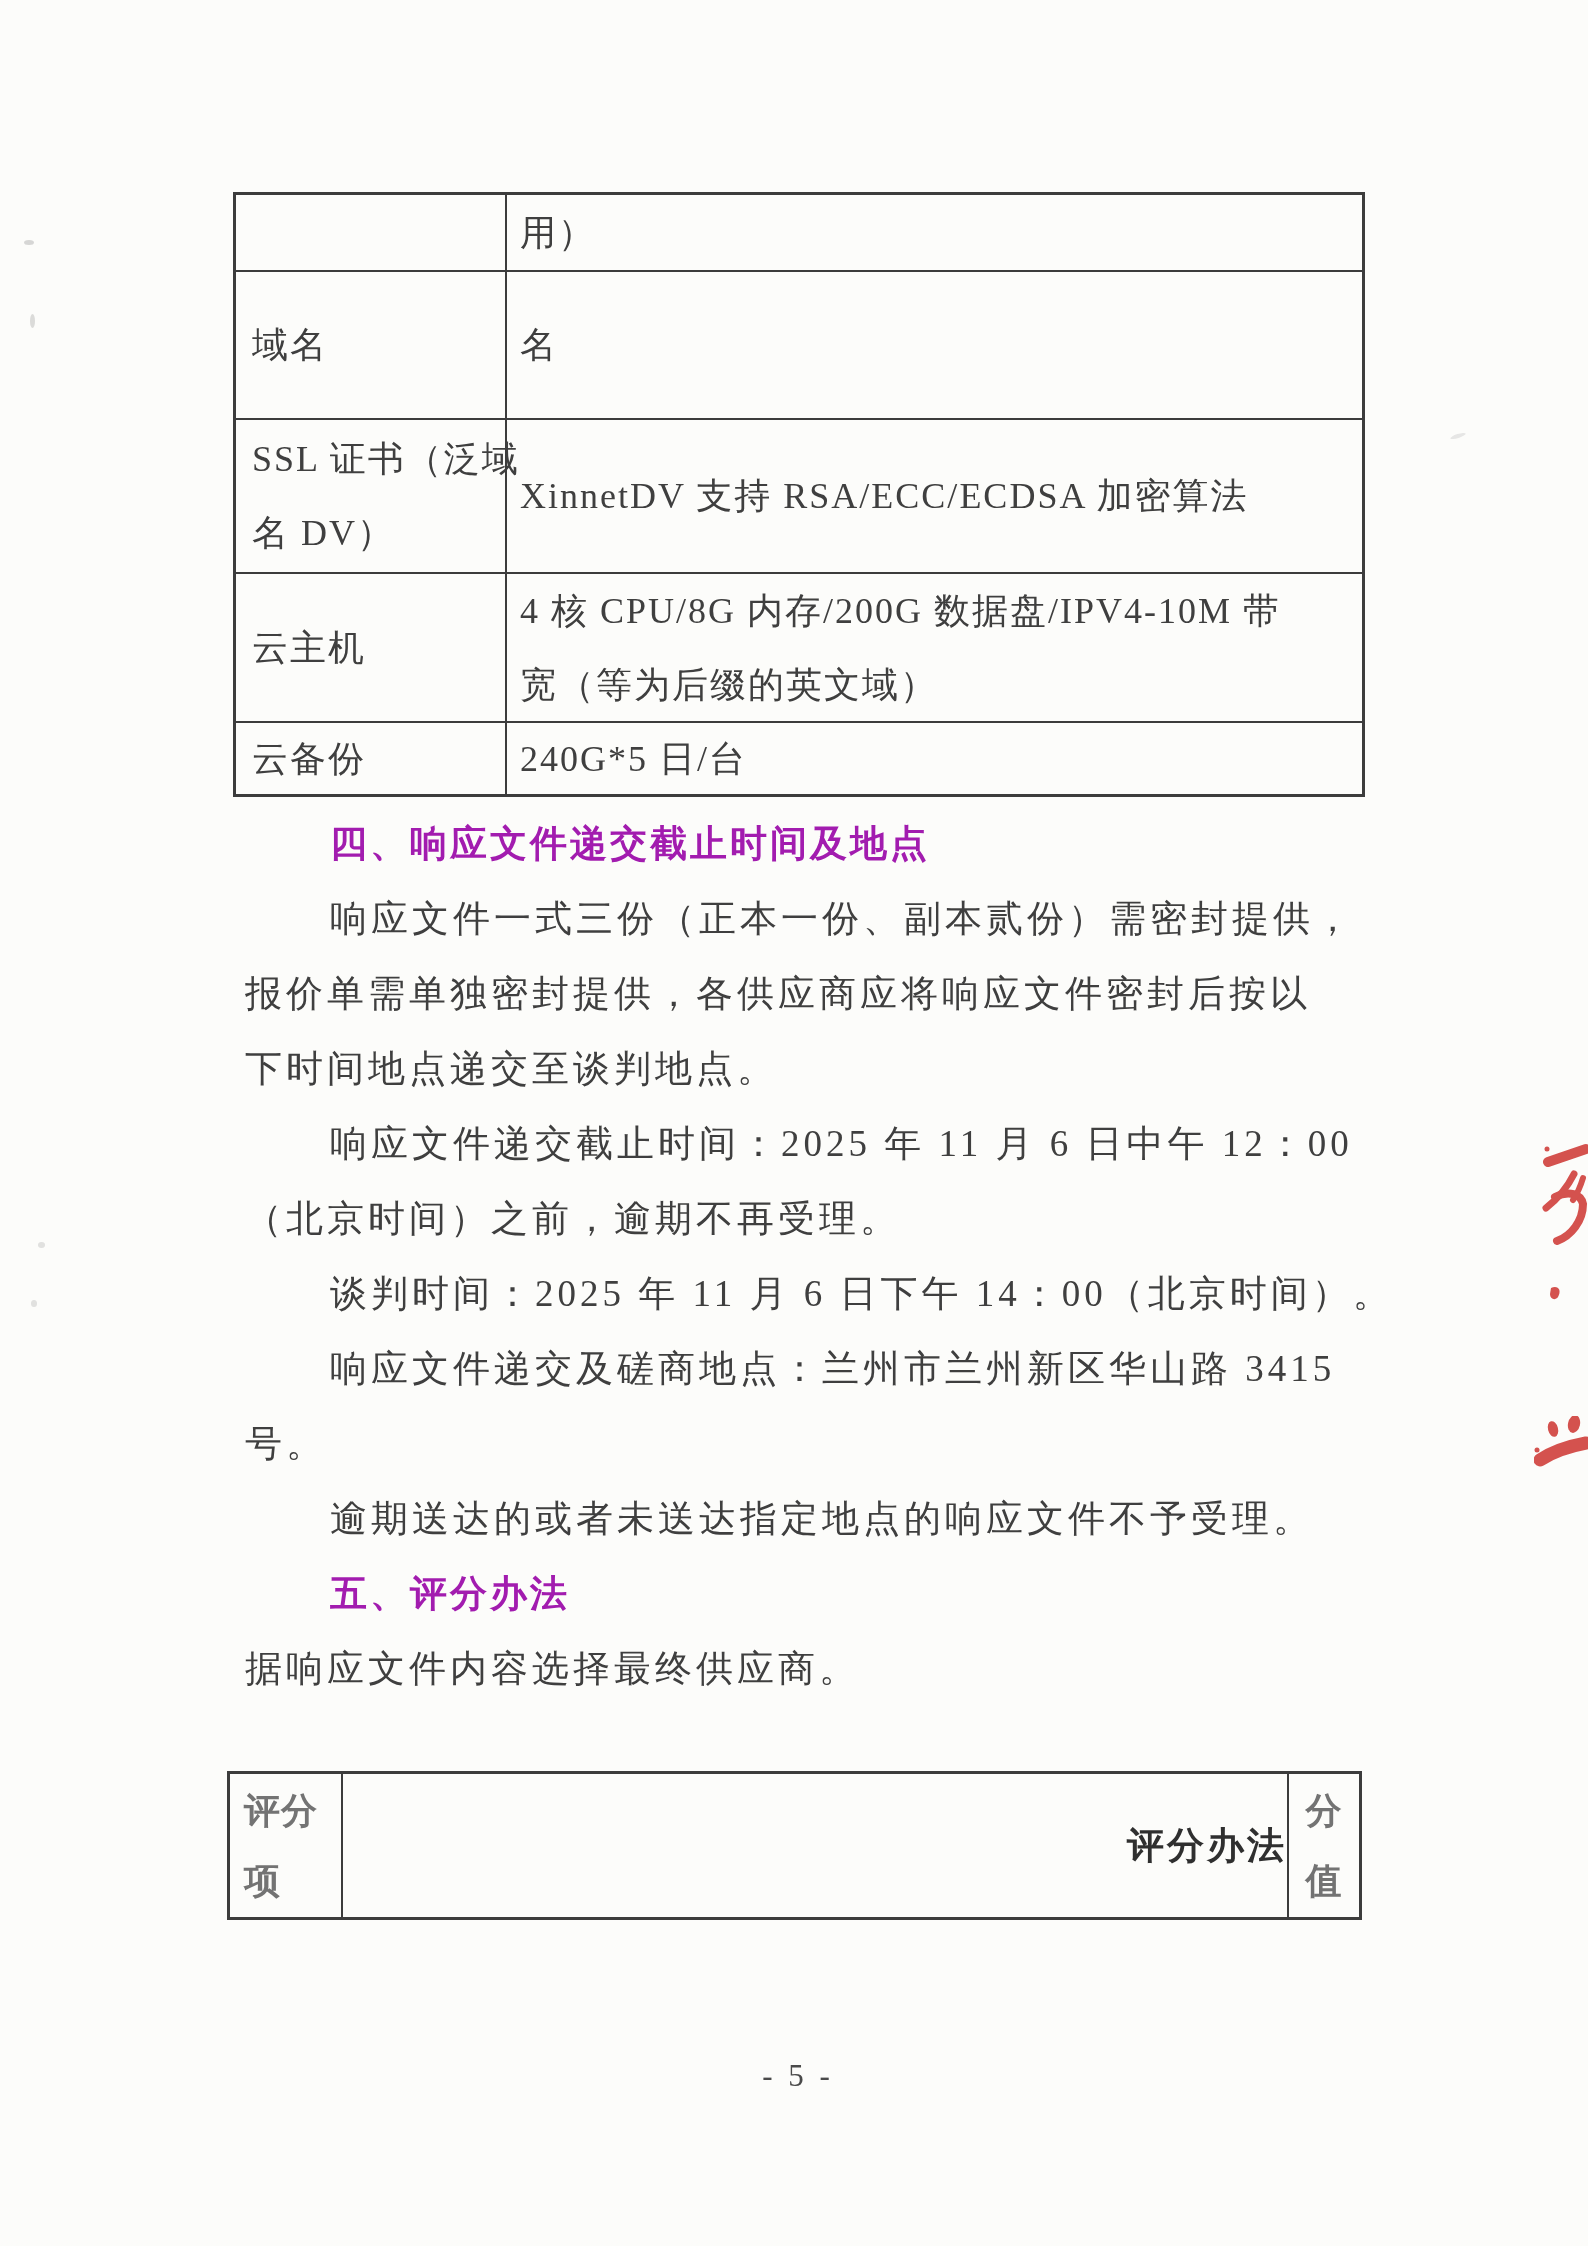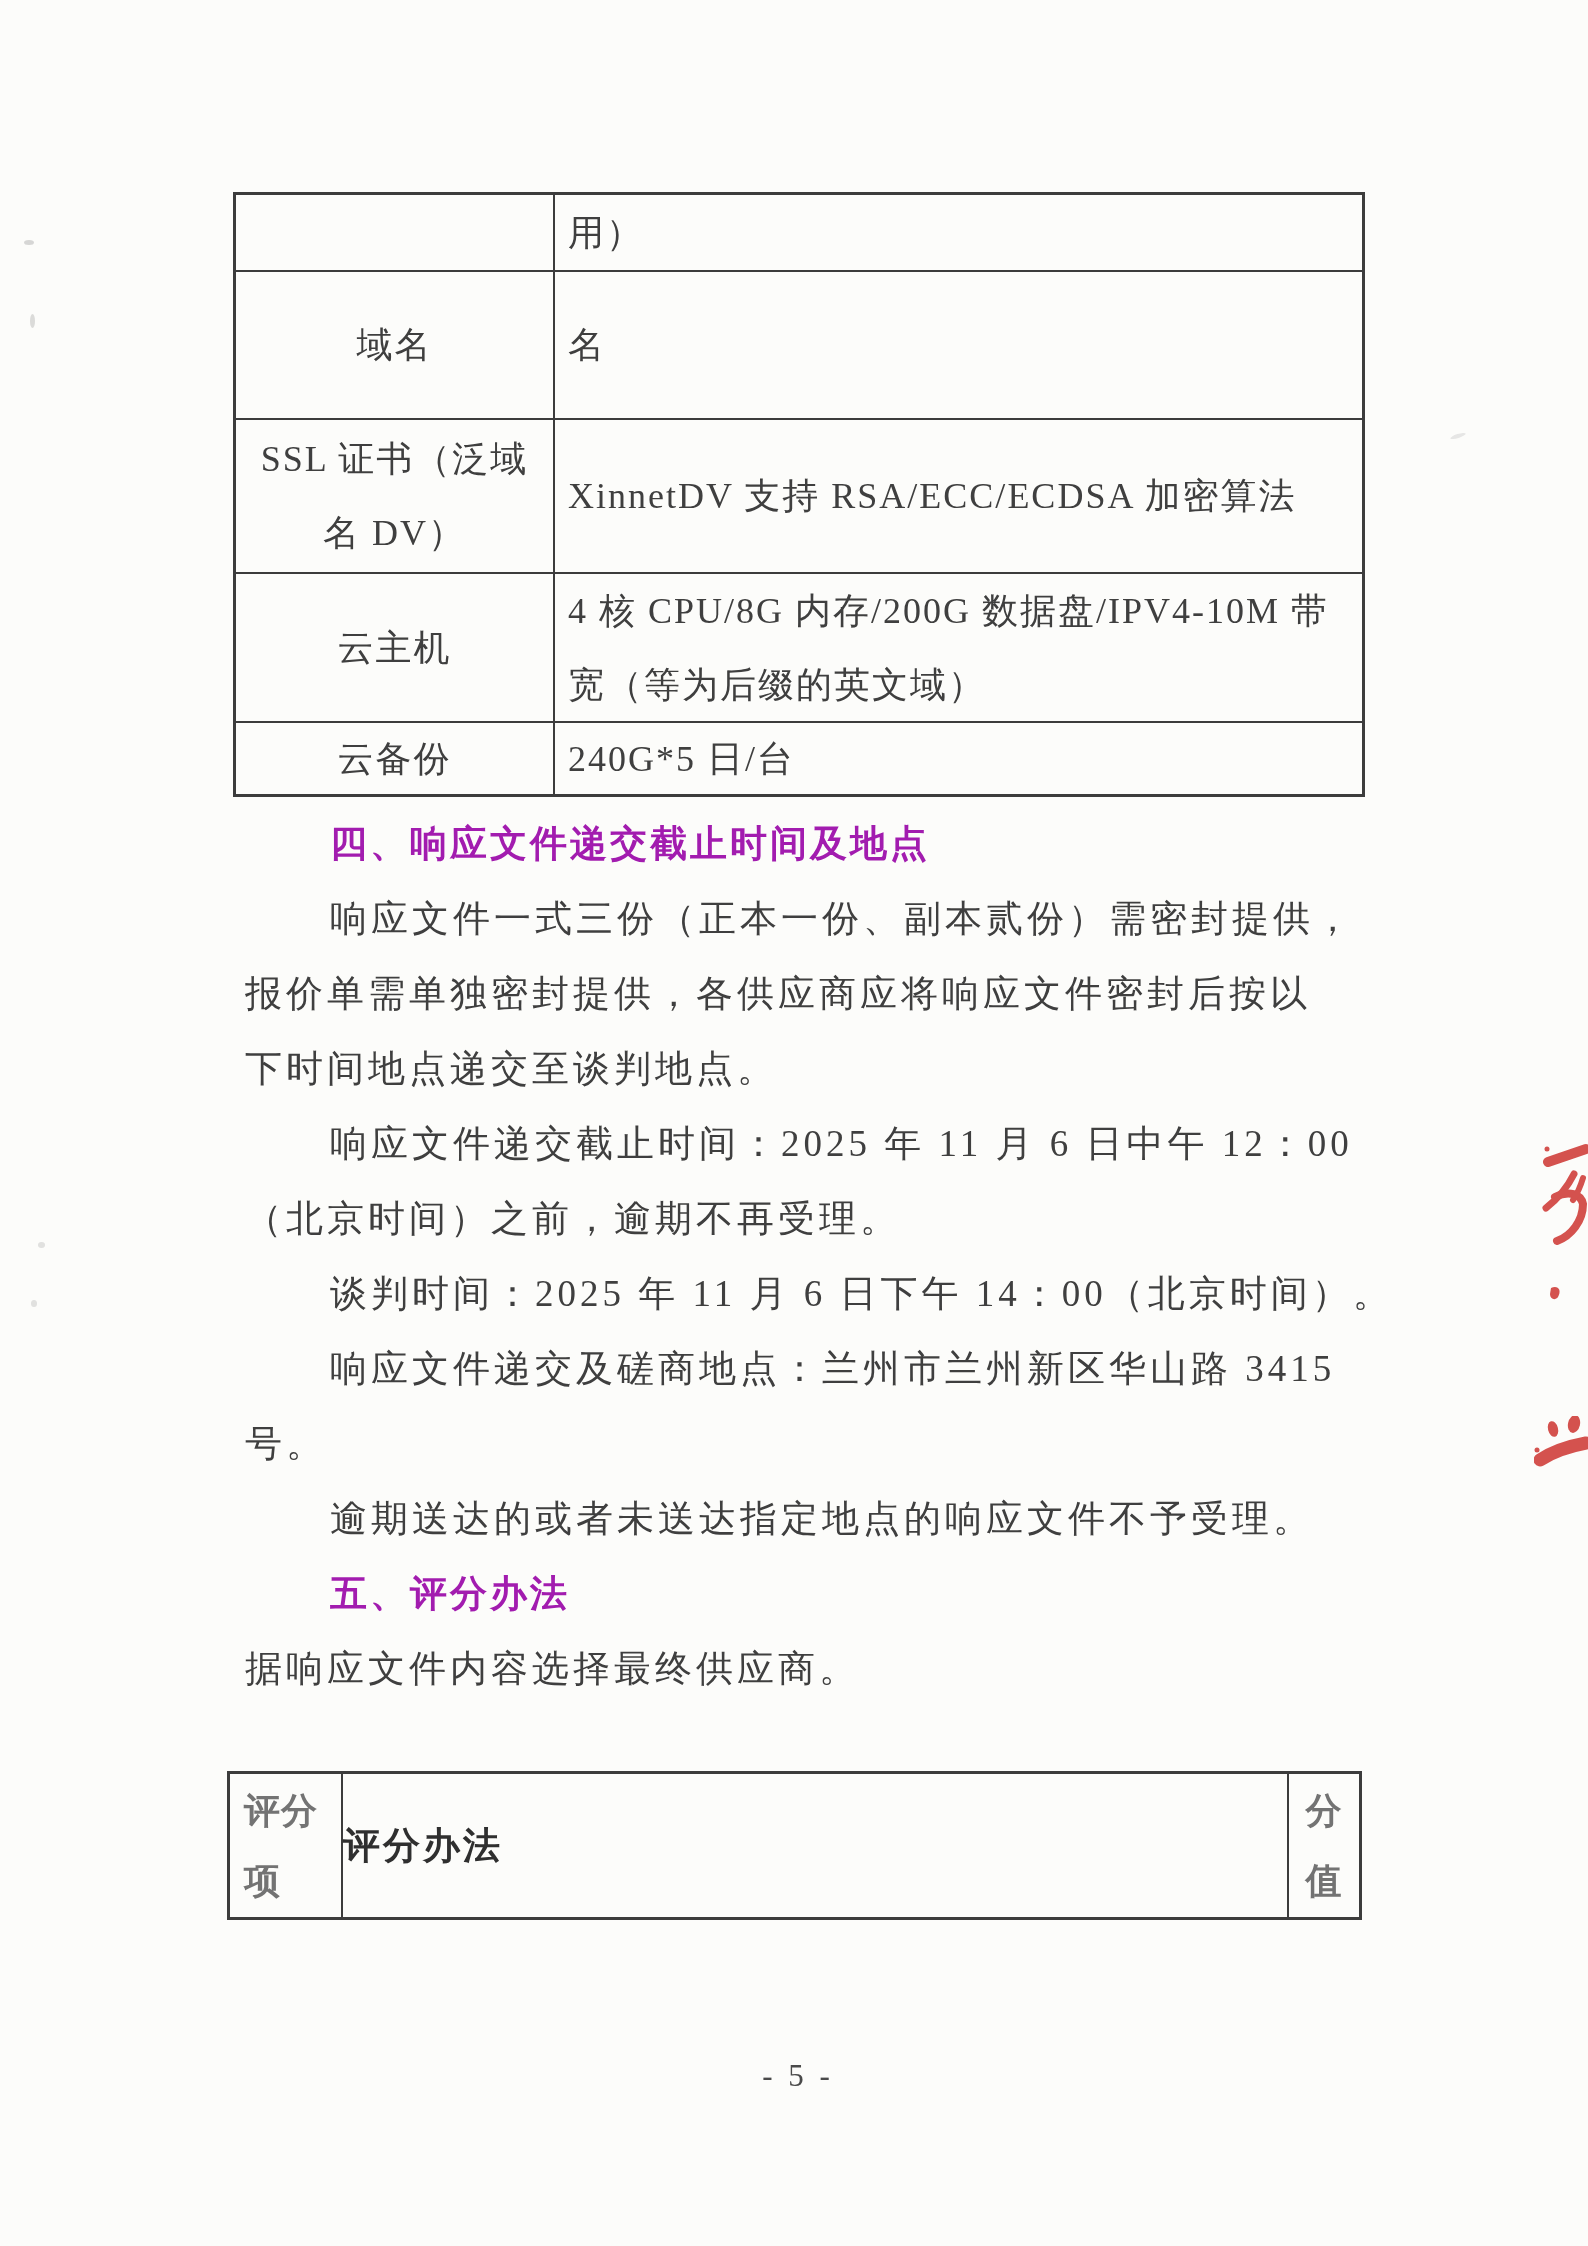--- a/index.html
+++ b/index.html
@@ -13,23 +13,23 @@
   }
   
   .spec-table{
     position:absolute;left:233px;top:192px;width:1132px;
     box-sizing:border-box;border:3px solid #3c3c3c;
     display:flex;flex-direction:column;
   }
   .srow{display:flex;box-sizing:border-box;}
   .srow + .srow{border-top:2px solid #3c3c3c;}
   .cell-item{
-    width:319px;box-sizing:border-box;border-right:2px solid #3c3c3c;
+    width:271px;box-sizing:border-box;border-right:2px solid #3c3c3c;
     display:flex;flex-direction:column;justify-content:center;
-    text-align:center;
+    padding-left:16px;
   }
   .cell-desc{
     flex:1;display:flex;flex-direction:column;justify-content:center;
     padding-left:13px;
   }
   .tline{
     font-size:36px;line-height:74px;height:74px;
     letter-spacing:2px;white-space:nowrap;
   }
   
@@ -46,21 +46,21 @@
     box-sizing:border-box;border:3px solid #3c3c3c;
     display:flex;
   }
   .sc-item{
     width:113px;box-sizing:border-box;border-right:2px solid #3c3c3c;
     display:flex;flex-direction:column;justify-content:center;
     padding-left:14px;
   }
   .sc-method{
     flex:1;box-sizing:border-box;border-right:2px solid #3c3c3c;
-    display:flex;align-items:center;justify-content:flex-start;
+    display:flex;align-items:center;justify-content:flex-end;
   }
   .sc-score{
     width:70px;display:flex;flex-direction:column;
     justify-content:center;align-items:center;
   }
   .sc-line{font-size:36px;line-height:70px;height:70px;letter-spacing:1px;white-space:nowrap;}
   .sc-head{font-size:37px;font-weight:bold;color:#2f2f2f;letter-spacing:3px;}
   .sc-bold{font-weight:bold;color:#737373;}
   
   .page-number{

